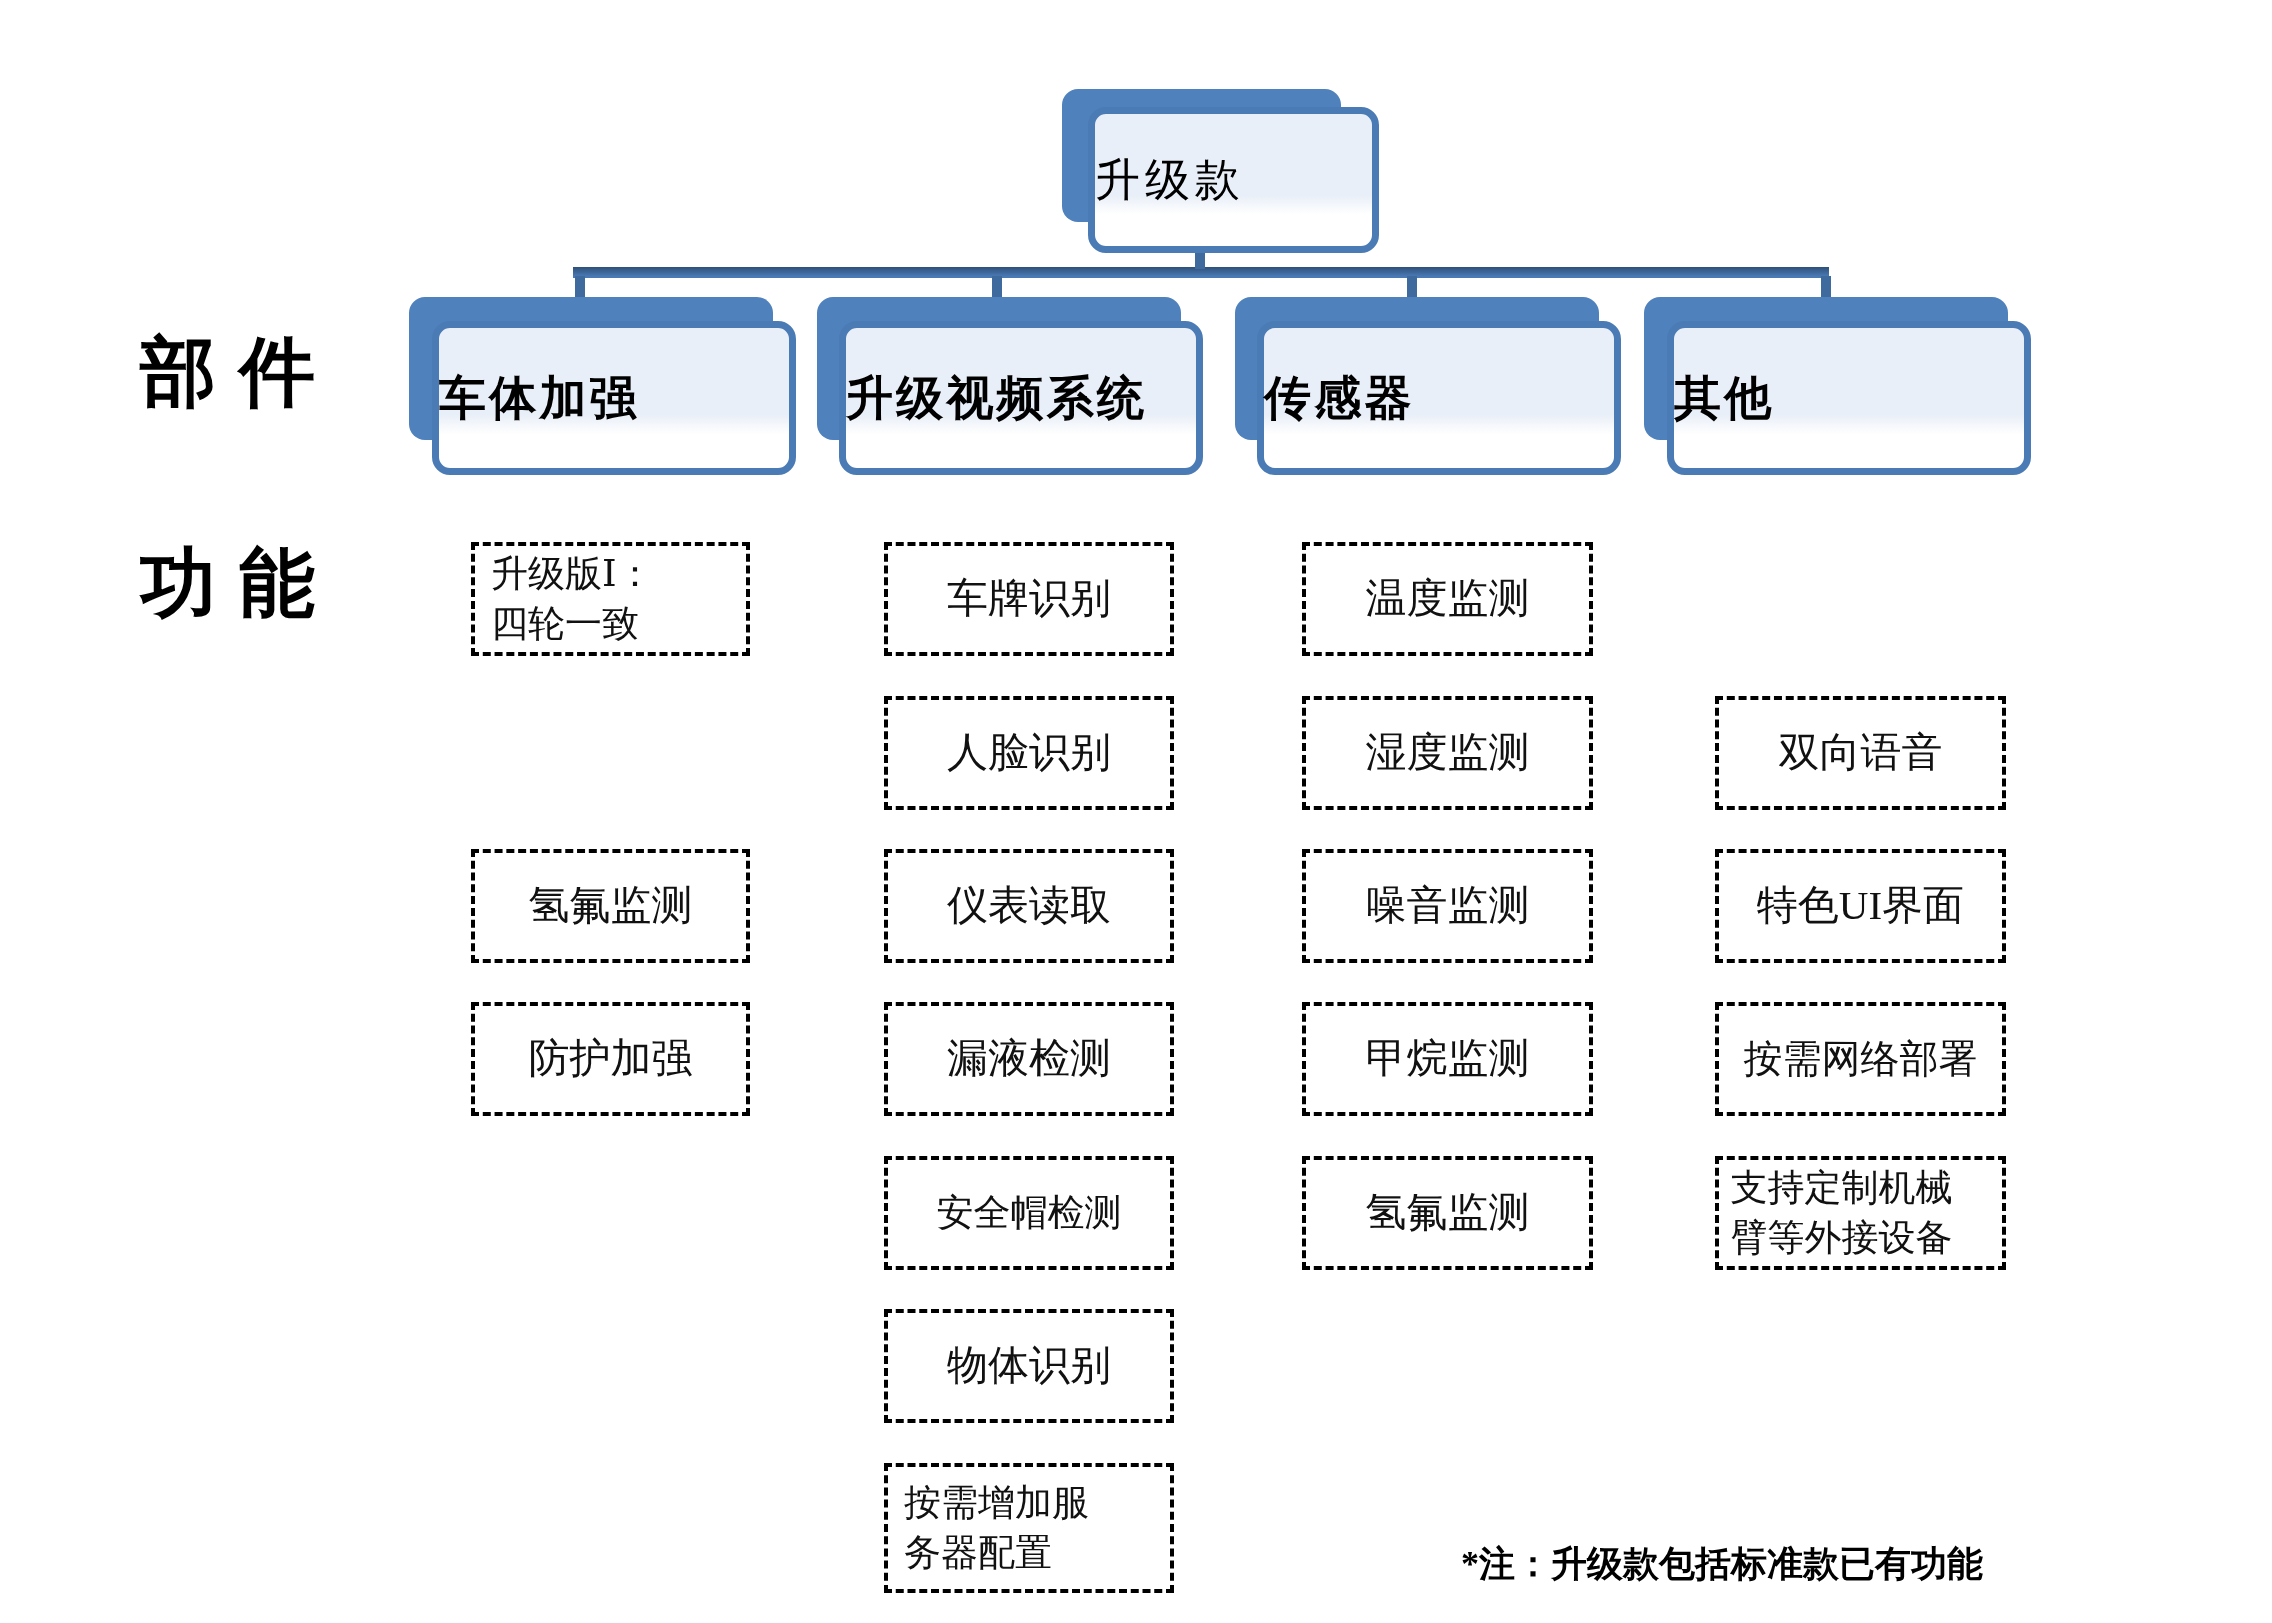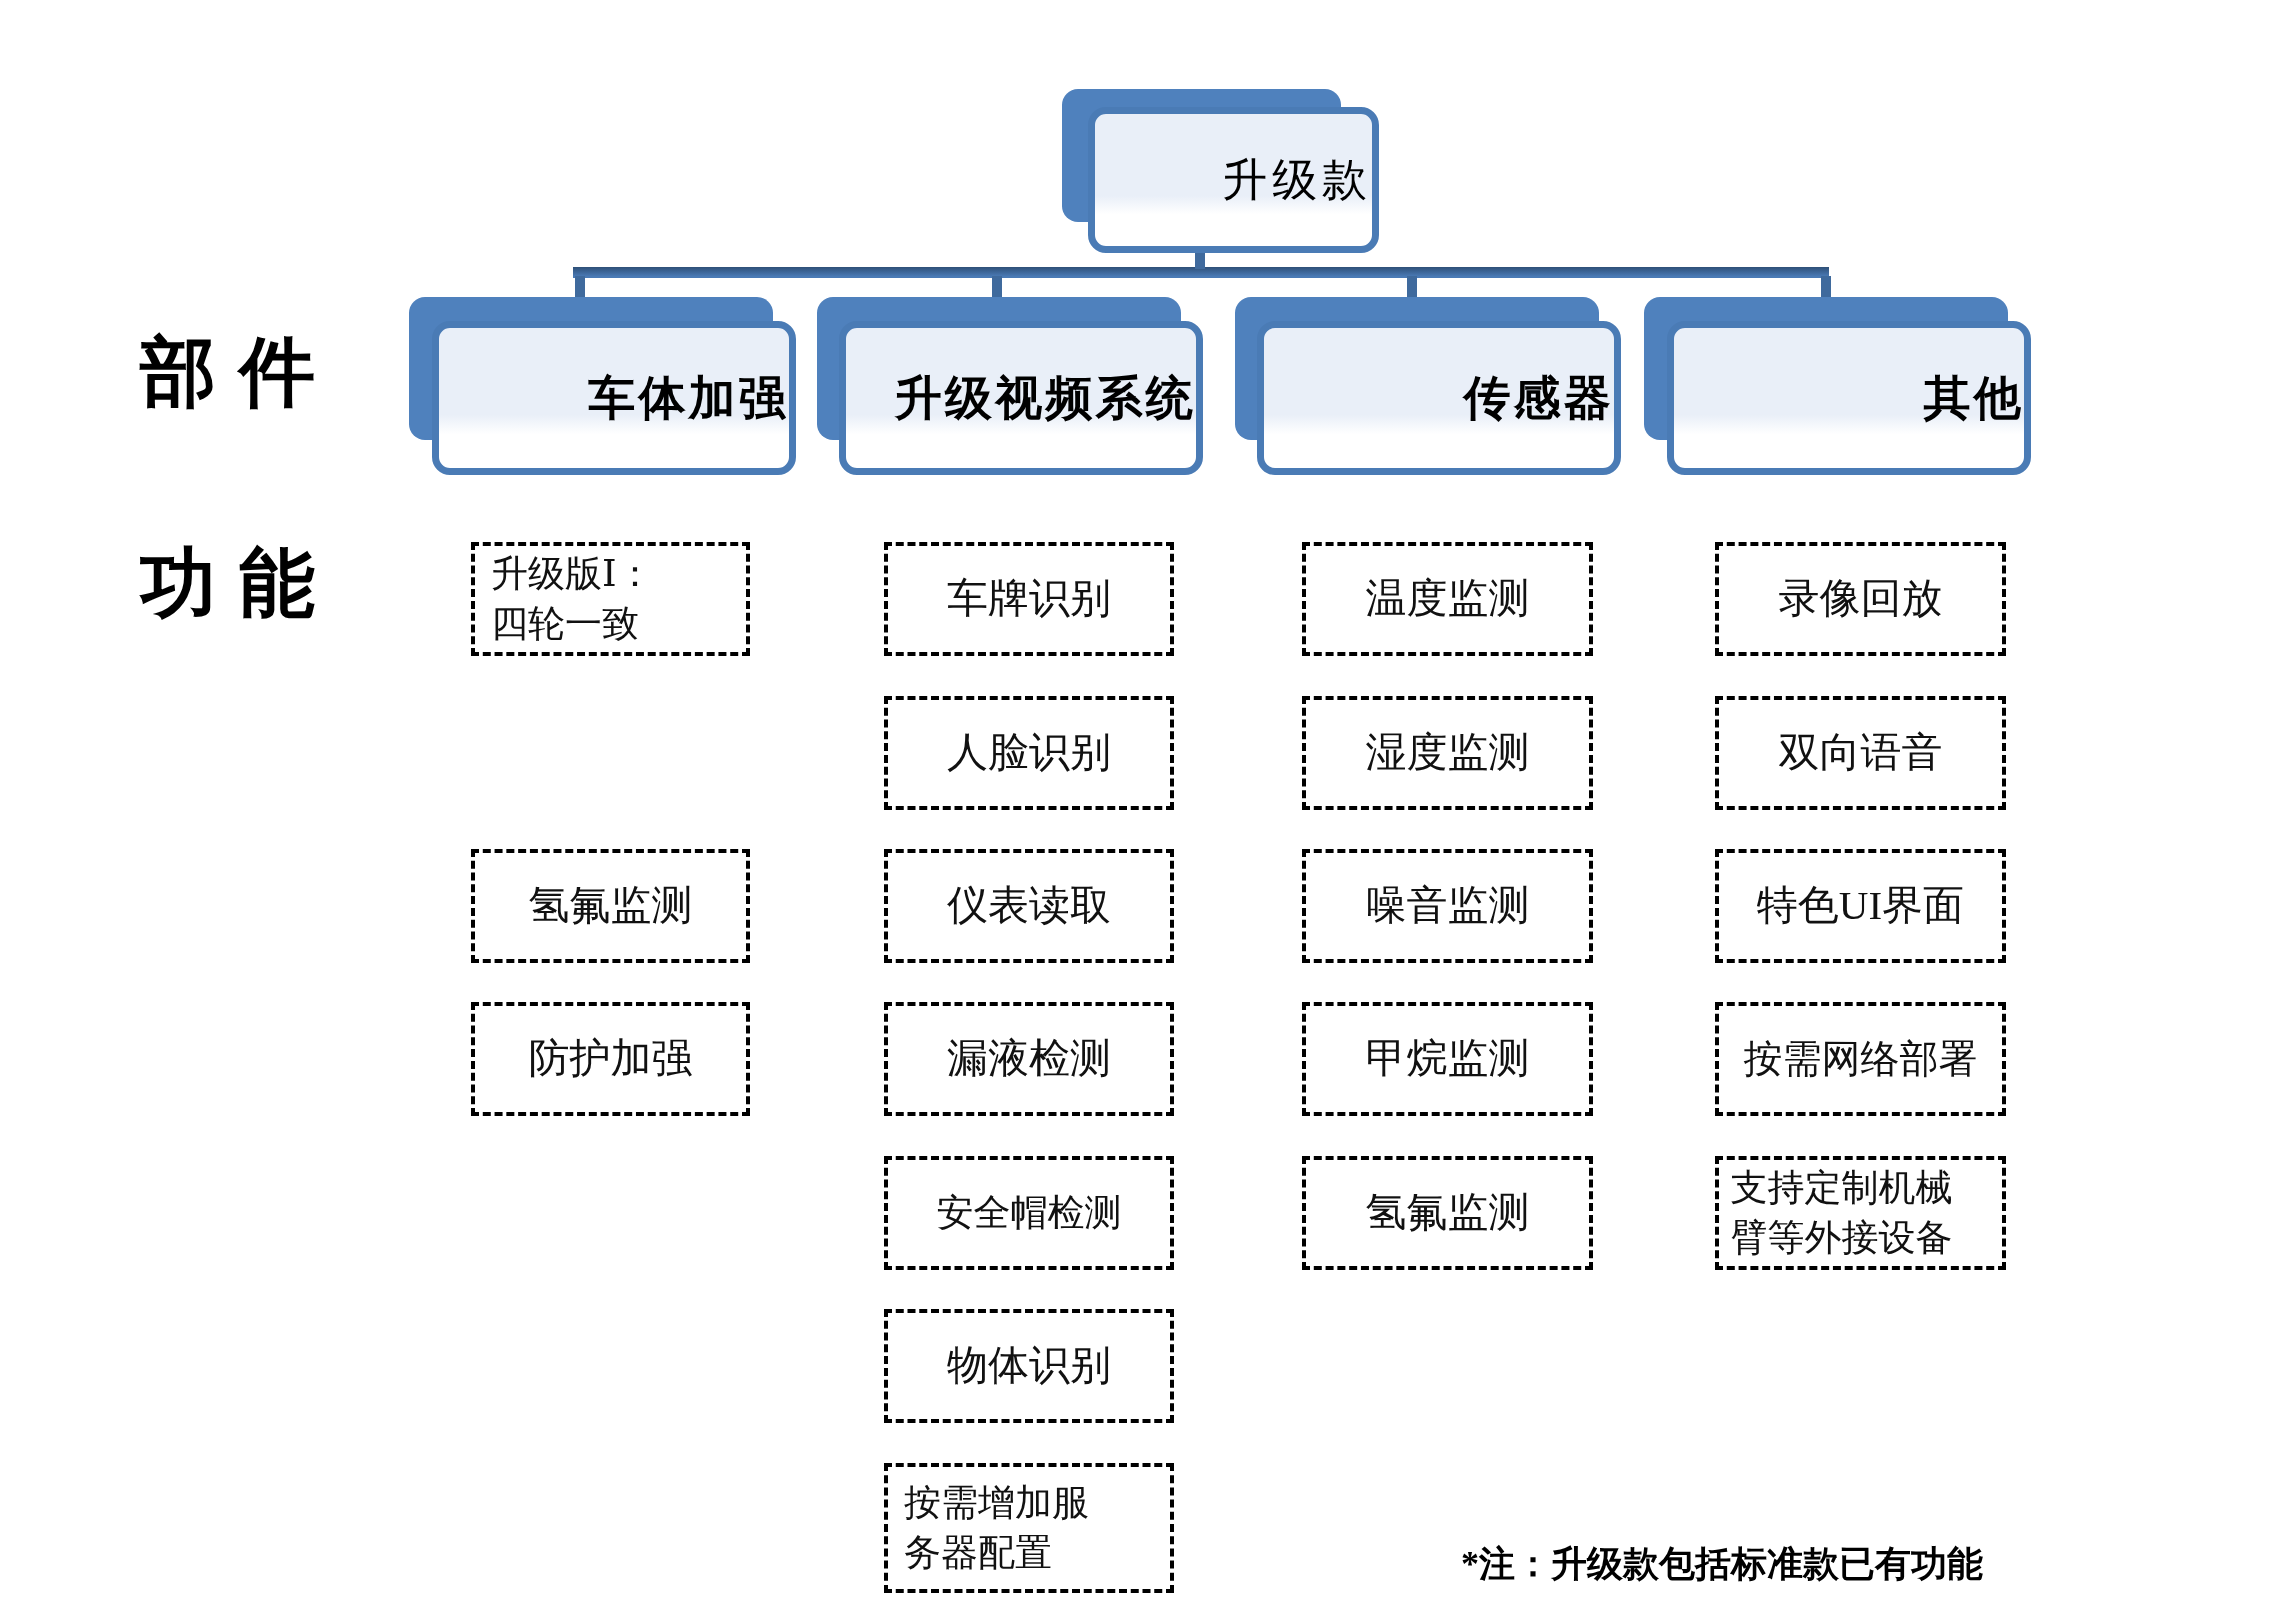--- a/index.html
+++ b/index.html
@@ -8,21 +8,21 @@
     font-family:"Liberation Serif","DejaVu Serif",serif;color:#000;
   }
   
   .node-shadow{
     position:absolute;background:#4f81bd;border-radius:16px;
   }
   
   .node{
     position:absolute;border:7.3px solid #4a7bb5;border-radius:18px;
     background:linear-gradient(180deg,#e9eff8 0%,#e9eff8 62%,#ffffff 76%,#ffffff 100%);
-    box-sizing:border-box;display:flex;align-items:center;justify-content:flex-end;
+    box-sizing:border-box;display:flex;align-items:center;justify-content:flex-start;
   }
   .node-label{font-size:45px;letter-spacing:4.9px;}
   .cat-label{font-size:47px;font-weight:bold;letter-spacing:3.2px;}
   
   .conn{position:absolute;background:#3f6a9d;}
   .conn-bar{background:linear-gradient(180deg,#2e5078 0%,#4a7ab5 85%);}
   
   .feature{
     position:absolute;border:4px dashed #000;background:#fff;box-sizing:border-box;
     display:flex;align-items:center;justify-content:center;text-align:center;
@@ -124,23 +124,20 @@
   <div class="feature" style="left:1302px;top:849px;width:291px;height:114px;">
     <span>噪音监测</span>
   </div>
   <div class="feature" style="left:1302px;top:1002px;width:291px;height:114px;">
     <span>甲烷监测</span>
   </div>
   <div class="feature" style="left:1302px;top:1156px;width:291px;height:114px;">
     <span>氢氟监测</span>
   </div>
 
-  <div class="feature" style="left:1715px;top:542px;width:291px;height:114px;">
-    <span>录像回放</span>
-  </div>
   <div class="feature" style="left:1715px;top:696px;width:291px;height:114px;">
     <span>双向语音</span>
   </div>
   <div class="feature" style="left:1715px;top:849px;width:291px;height:114px;">
     <span>特色UI界面</span>
   </div>
   <div class="feature" style="left:1715px;top:1002px;width:291px;height:114px;font-size:39px;">
     <span>按需网络部署</span>
   </div>
   <div class="feature multiline" style="left:1715px;top:1156px;width:291px;height:114px;padding-left:11.4px;">

